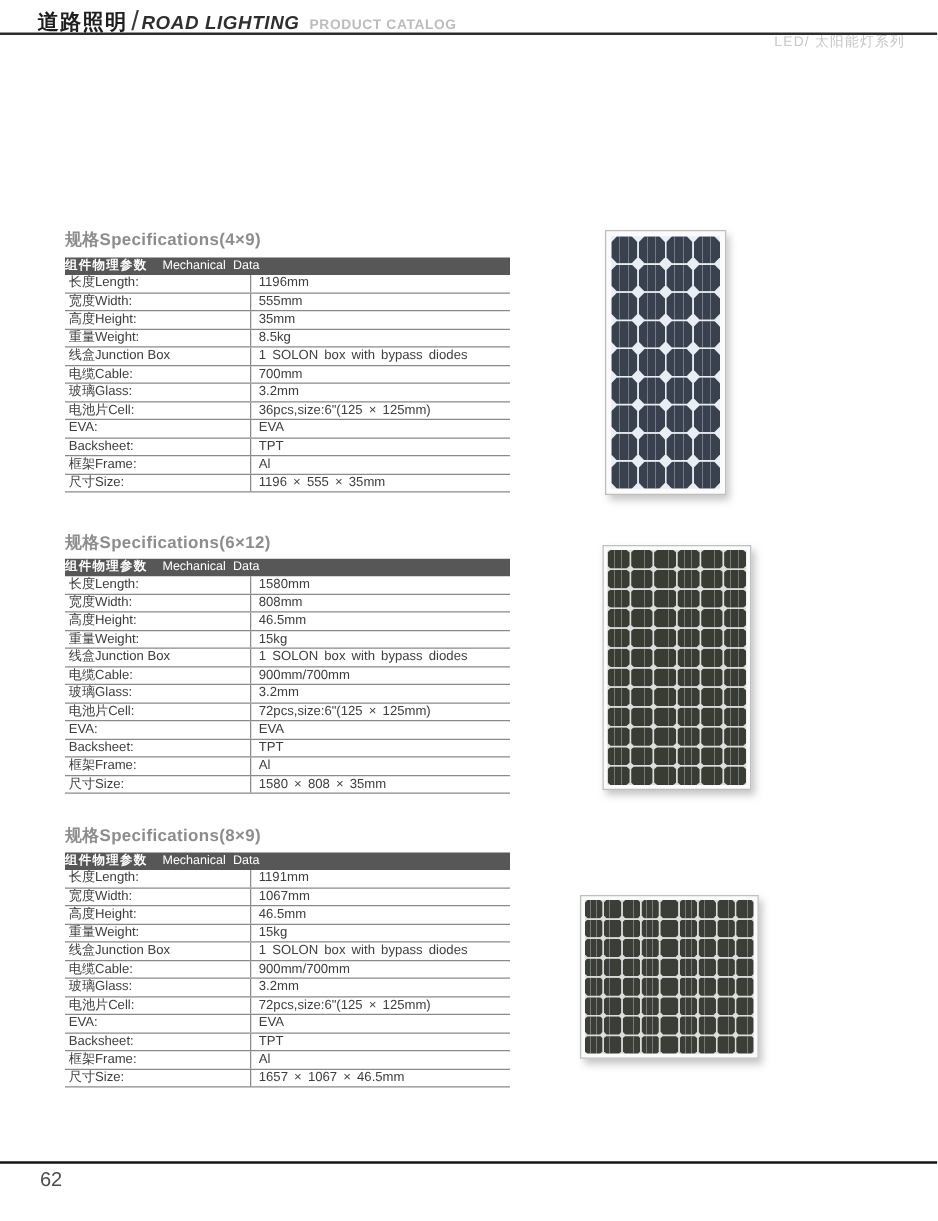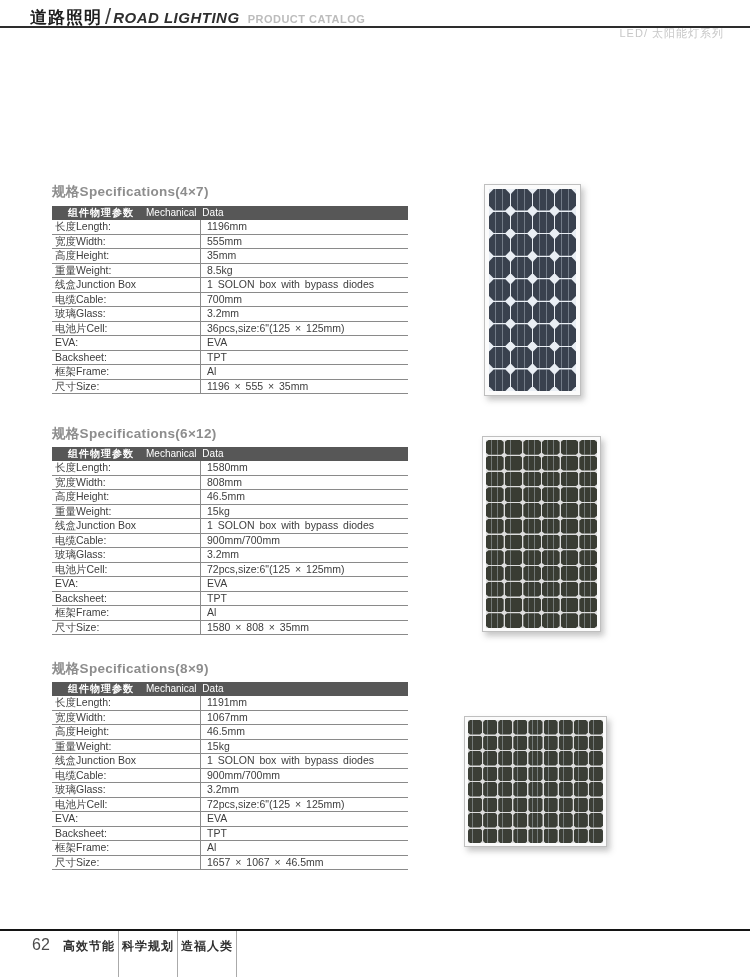--- a/index.html
+++ b/index.html
@@ -16,21 +16,21 @@
   .header-right{position:absolute;right:26px;top:26px;font-size:11px;color:#c7c7c7;letter-spacing:1px;}
   .header-rule{position:absolute;left:0;top:26px;width:750px;height:2px;background:#2d2d2d;}
   
   .page-title{position:absolute;left:53px;top:146px;font-size:15px;font-weight:bold;color:#111;
     letter-spacing:.8px;word-spacing:4px;margin:0;}
   
   .spec-heading{position:absolute;left:52px;margin:0;font-size:13.5px;font-weight:bold;color:#8d8d8d;
     letter-spacing:.3px;}
   .spec-table{position:absolute;left:52px;width:356px;}
   .spec-table-head{height:14px;line-height:14px;background:#575757;color:#ffffff;
-    font-size:10px;padding-left:16px;display:flex;align-items:center;}
+    font-size:10px;padding-left:0;display:flex;align-items:center;}
   .th-cn{font-weight:bold;letter-spacing:1px;}
   .th-en{margin-left:12px;word-spacing:3px;}
   .spec-row{display:flex;height:14.5px;border-bottom:1px solid #8a8a8a;box-sizing:border-box;}
   .spec-cell{font-size:10.5px;line-height:13.5px;color:#3d3d3d;white-space:nowrap;overflow:hidden;}
   .spec-label{width:148px;padding-left:3px;box-sizing:border-box;}
   .spec-value{flex:1;padding-left:6px;border-left:1px solid #8a8a8a;word-spacing:2px;}
   
   .panel-frame{position:absolute;background:#fbfbfb;border:1px solid #bfbfbf;box-sizing:border-box;
     box-shadow:3px 4px 6px rgba(90,90,90,.35);}
   .panel-grid{width:100%;height:100%;display:grid;gap:1px;box-sizing:border-box;}
@@ -57,21 +57,21 @@
     <span class="brand-cn">道路照明</span>
     <span class="brand-slash">/</span>
     <span class="brand-en">ROAD LIGHTING</span>
     <span class="catalog-label">PRODUCT CATALOG</span>
   </div>
   <div class="header-right">LED/ 太阳能灯系列</div>
   <div class="header-rule"></div>
 
 
   <div id="sections-root">
-      <h2 class="spec-heading" style="top: 183px;">规格Specifications(4×7)</h2>
+      <h2 class="spec-heading" style="top: 183px;">规格Specifications(4×9)</h2>
       <div class="spec-table" style="top: 206px;">
         <div class="spec-table-head">
           <span class="th-cn">组件物理参数</span>
           <span class="th-en">Mechanical Data</span>
         </div>
         <div class="spec-row">
           <div class="spec-cell spec-label">长度Length:</div>
           <div class="spec-cell spec-value">1196mm</div>
         </div>
         <div class="spec-row">
@@ -418,19 +418,14 @@
           <div class="panel-cell" style="background-color: rgb(59, 62, 54); clip-path: polygon(14% 0px, 86% 0px, 100% 14%, 100% 86%, 86% 100%, 14% 100%, 0px 86%, 0px 14%);"></div>
           <div class="panel-cell" style="background-color: rgb(59, 62, 54); clip-path: polygon(14% 0px, 86% 0px, 100% 14%, 100% 86%, 86% 100%, 14% 100%, 0px 86%, 0px 14%);"></div>
           <div class="panel-cell" style="background-color: rgb(59, 62, 54); clip-path: polygon(14% 0px, 86% 0px, 100% 14%, 100% 86%, 86% 100%, 14% 100%, 0px 86%, 0px 14%);"></div>
           <div class="panel-cell" style="background-color: rgb(59, 62, 54); clip-path: polygon(14% 0px, 86% 0px, 100% 14%, 100% 86%, 86% 100%, 14% 100%, 0px 86%, 0px 14%);"></div>
         </div>
       </div>
     </div>
 
   <div class="footer-rule"></div>
   <div class="page-number">62</div>
-  <div class="slogan-row">
-    <div class="slogan-cell">高效节能</div>
-    <div class="slogan-cell">科学规划</div>
-    <div class="slogan-cell">造福人类</div>
-  </div>
 
 </div>
 
 </body></html>

